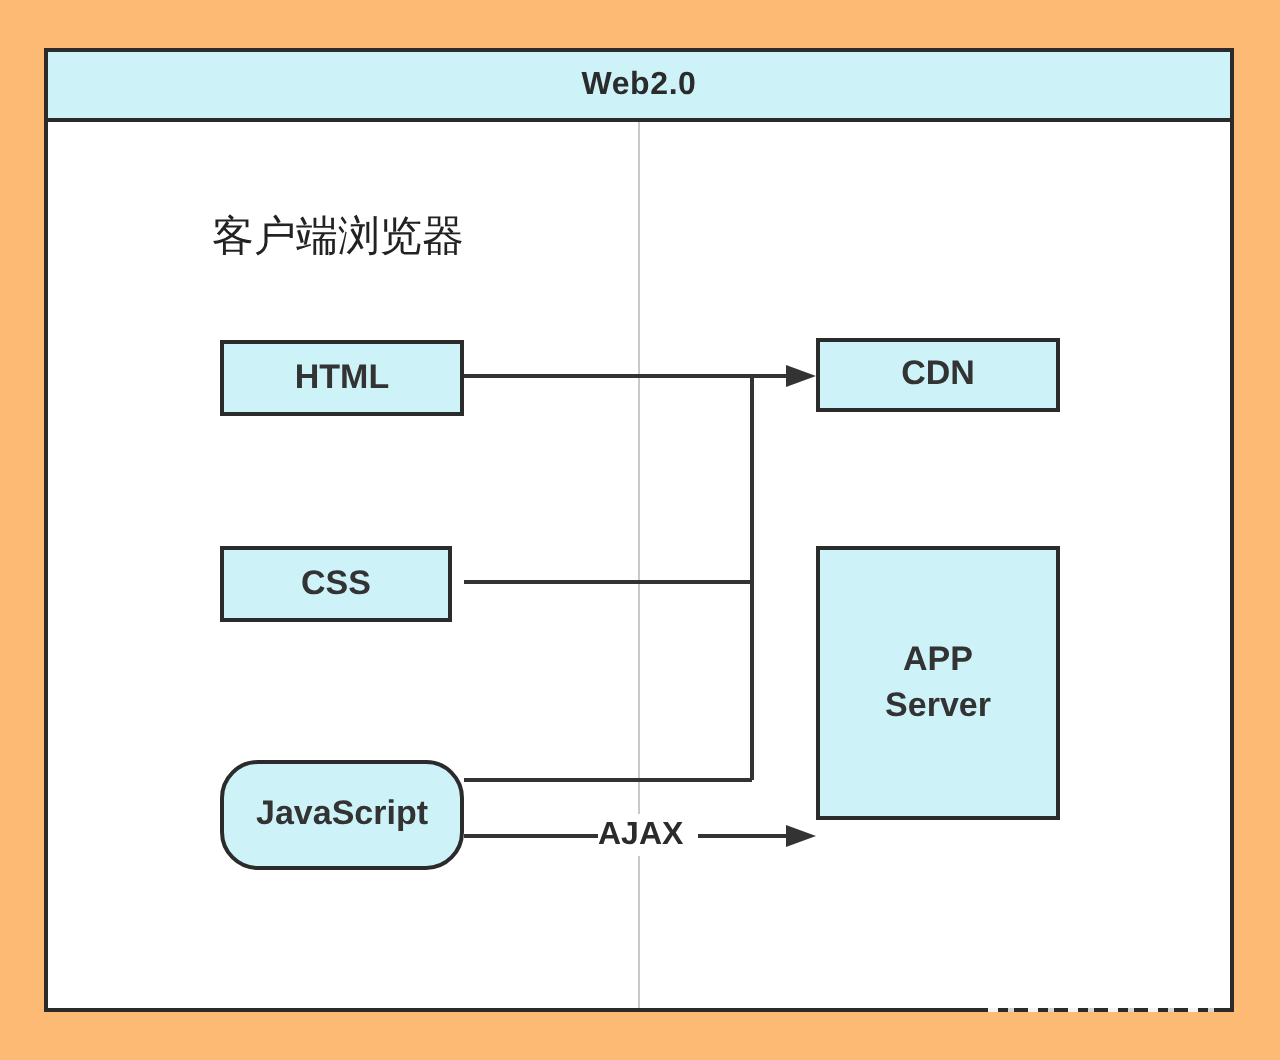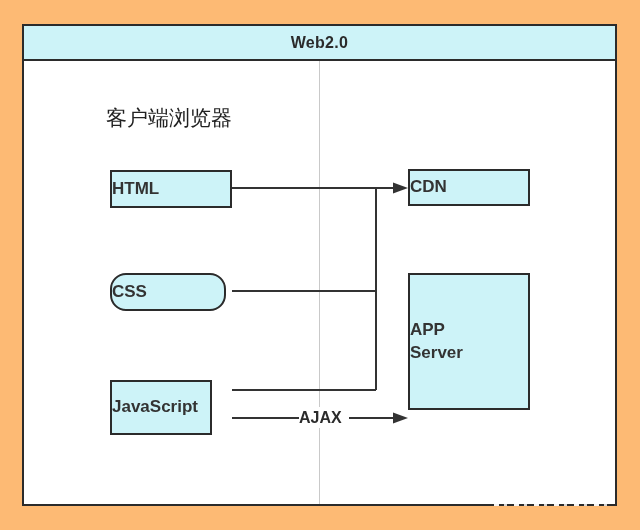--- a/index.html
+++ b/index.html
@@ -32,27 +32,27 @@
     position:absolute;
     font-weight:normal;font-size:21px;color:#222;
     white-space:nowrap;
   }
   .heading.client{left:106px;top:104px;}
   .heading.server{left:436px;top:104px;}
   .node{
     position:absolute;
     background:var(--node_fill,#cdf3f8);
     border:2px solid var(--border_dark,#2b2b2b);
-    display:flex;flex-direction:column;justify-content:center;
+    display:flex;flex-direction:column;align-items:center;justify-content:center;
     font-weight:bold;font-size:17px;color:#333;
     box-sizing:border-box;line-height:1.35;
   }
   .node.html{left:110px;top:170px;width:122px;height:38px;}
-  .node.css{left:110px;top:273px;width:116px;height:38px;border-radius:16px;}
-  .node.js{left:110px;top:380px;width:102px;height:55px;}
+  .node.css{left:110px;top:273px;width:116px;height:38px;}
+  .node.js{left:110px;top:380px;width:122px;height:55px;border-radius:19px;}
   .node.cdn{left:408px;top:169px;width:122px;height:37px;}
   .node.app{left:408px;top:273px;width:122px;height:137px;}
   .edges{position:absolute;left:0;top:0;width:640px;height:530px;pointer-events:none;}
   .ajax-label{
     position:absolute;left:299px;top:407px;width:50px;height:21px;
     background:#ffffff;
     display:flex;align-items:center;
     font-weight:bold;font-size:16px;color:#2b2b2b;
   }
   

